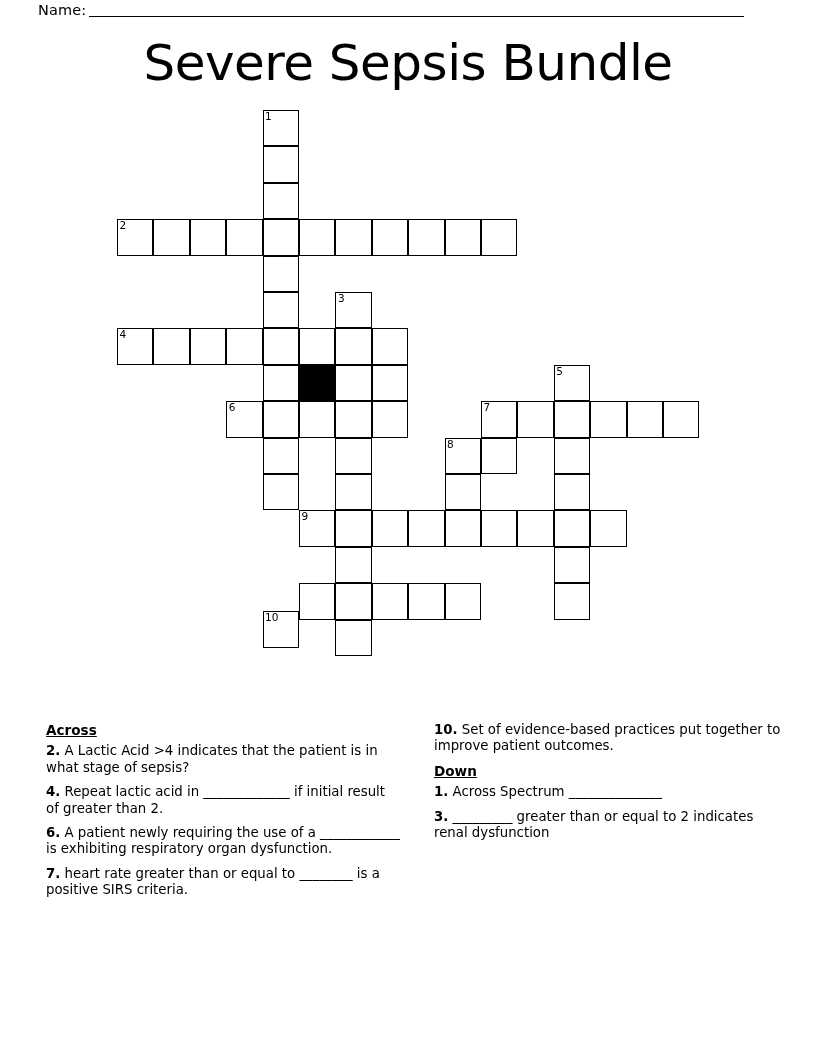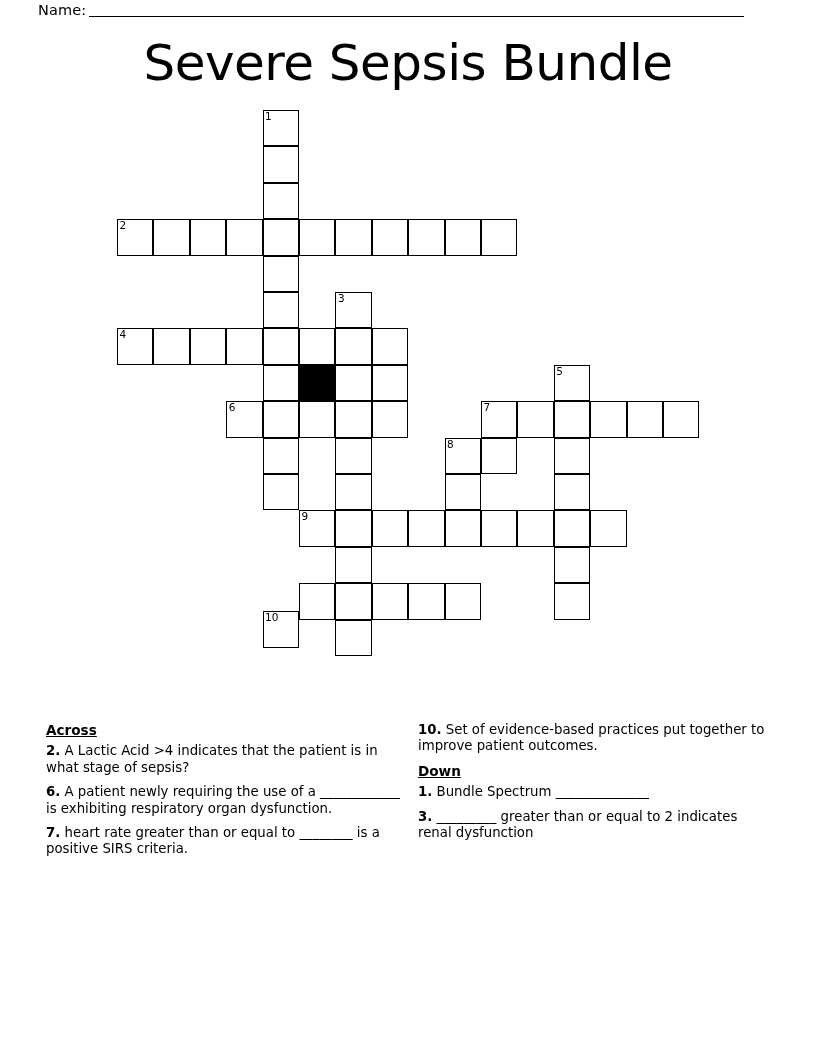--- a/index.html
+++ b/index.html
@@ -93,21 +93,21 @@
     margin-top: 24px;
   }
   .clue-col {
     position: absolute;
     top: 0;
     width: 356px;
     font-size: 13.3px;
     line-height: 16.4px;
   }
   .clue-col.left  { left: 0; }
-  .clue-col.right { left: 372px; }
+  .clue-col.right { left: 388px; }
 
   .clue-heading {
     font-weight: bold;
     text-decoration: underline;
     font-size: 13.6px;
     margin: 0 0 5px 0;
     display: block;
   }
   .clue {
     margin: 0 0 8px 0;
@@ -217,22 +217,23 @@
     <div class="cell" style="left: 408.2px; top: 583.2px;"></div>
     <div class="cell" style="left: 444.6px; top: 583.2px;"></div>
     <div class="cell" style="left: 553.8px; top: 583.2px;"></div>
     <div class="cell" style="left: 335.4px; top: 619.6px;"></div>
   </div>
 
 <div class="clues">
   <div class="clue-col left" id="clue-col-left">
       <span class="clue-heading">Across</span>
       <p class="clue"><span class="cnum">2.</span><span> A Lactic Acid &gt;4 indicates that the patient is in what stage of sepsis?</span></p>
+      <p class="clue"><span class="cnum">4.</span><span> Repeat lactic acid in _____________ if initial result of greater than 2.</span></p>
       <p class="clue"><span class="cnum">6.</span><span> A patient newly requiring the use of a ____________ is exhibiting respiratory organ dysfunction.</span></p>
       <p class="clue"><span class="cnum">7.</span><span> heart rate greater than or equal to ________ is a positive SIRS criteria.</span></p>
     </div>
   <div class="clue-col right" id="clue-col-right">
       <p class="clue"><span class="cnum">10.</span><span> Set of evidence-based practices put together to improve patient outcomes.</span></p>
       <span class="clue-heading">Down</span>
-      <p class="clue"><span class="cnum">1.</span><span> Bundle Spectrum ______________</span></p>
+      <p class="clue"><span class="cnum">1.</span><span> Across Spectrum ______________</span></p>
       <p class="clue"><span class="cnum">3.</span><span> _________ greater than or equal to 2 indicates renal dysfunction</span></p>
     </div>
 </div>
 
 </body></html>

